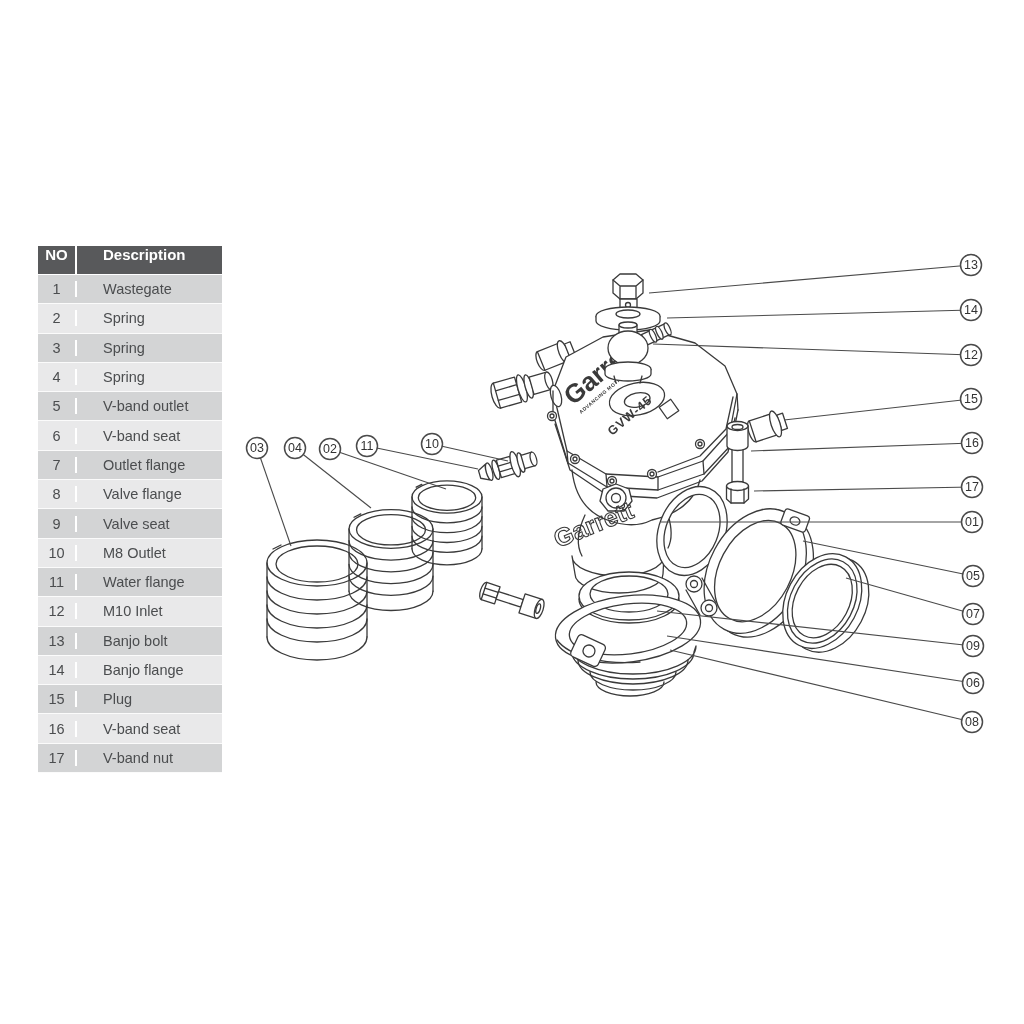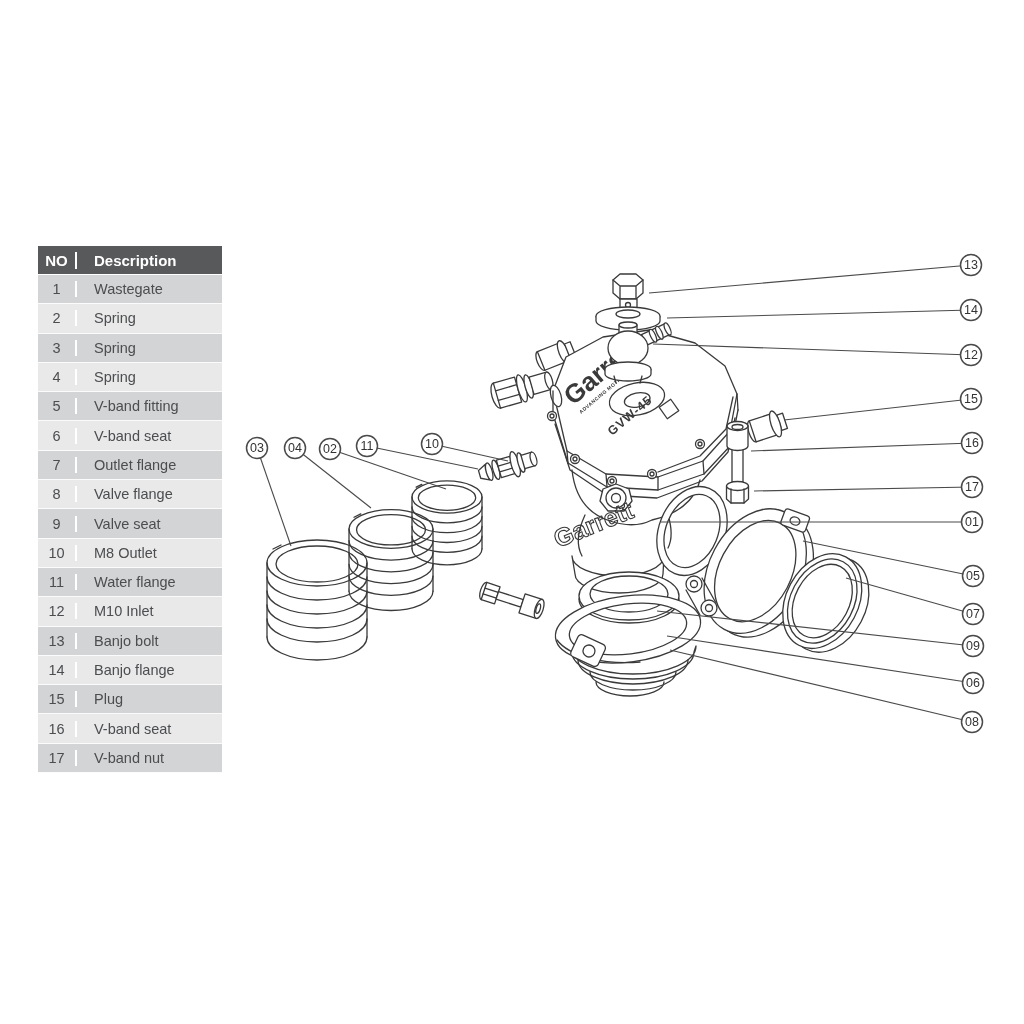--- a/index.html
+++ b/index.html
@@ -1,23 +1,23 @@
 <!DOCTYPE html>
 <html><head>
 <meta charset="utf-8">
 <style>
   html,body{margin:0;padding:0;background:#fff;}
   .stage{position:relative;width:1024px;height:1024px;background:#ffffff;overflow:hidden;
          font-family:"Liberation Sans",sans-serif;}
   
   .parts-table{position:absolute;left:38px;top:246px;width:184px;font-size:14.5px;color:#4b4d4f;}
   .thead{display:flex;background:#58595b;color:#ffffff;font-weight:bold;height:28px;
-         align-items:center;border-bottom:1px solid #fff;font-size:15px;}
+         border-bottom:1px solid #fff;font-size:15px;}
   .col-no{width:39px;text-align:center;border-right:2px solid #ffffff;box-sizing:border-box;flex:none;}
-  .col-desc{flex:1;padding-left:17px;}
+  .col-desc{flex:1;padding-left:26px;}
   .trow{display:flex;height:29.3px;align-items:center;border-bottom:1px solid #fbfbfb;box-sizing:border-box;}
   .trow.odd{background:#d3d4d5;}
   .trow.even{background:#e9e9ea;}
   
   svg{position:absolute;left:0;top:0;}
   .ln{fill:none;stroke:#3a3a3a;stroke-width:1.3;stroke-linecap:round;stroke-linejoin:round;vector-effect:non-scaling-stroke;}
   .wh{fill:#ffffff;stroke:#3a3a3a;stroke-width:1.3;stroke-linejoin:round;vector-effect:non-scaling-stroke;}
   .ring{fill:#ffffff;fill-rule:evenodd;stroke:#3a3a3a;stroke-width:1.3;stroke-linejoin:round;}
   .leader{stroke:#4a4a4a;stroke-width:1.1;fill:none;}
   .callout-circle{fill:#ffffff;stroke:#4a4a4a;stroke-width:1.5;}
@@ -49,21 +49,21 @@
         <div class="trow odd">
           <div class="col-no">3</div>
           <div class="col-desc">Spring</div>
         </div>
         <div class="trow even">
           <div class="col-no">4</div>
           <div class="col-desc">Spring</div>
         </div>
         <div class="trow odd">
           <div class="col-no">5</div>
-          <div class="col-desc">V-band fitting</div>
+          <div class="col-desc">V-band outlet</div>
         </div>
         <div class="trow even">
           <div class="col-no">6</div>
           <div class="col-desc">V-band seat</div>
         </div>
         <div class="trow odd">
           <div class="col-no">7</div>
           <div class="col-desc">Outlet flange</div>
         </div>
         <div class="trow even">

